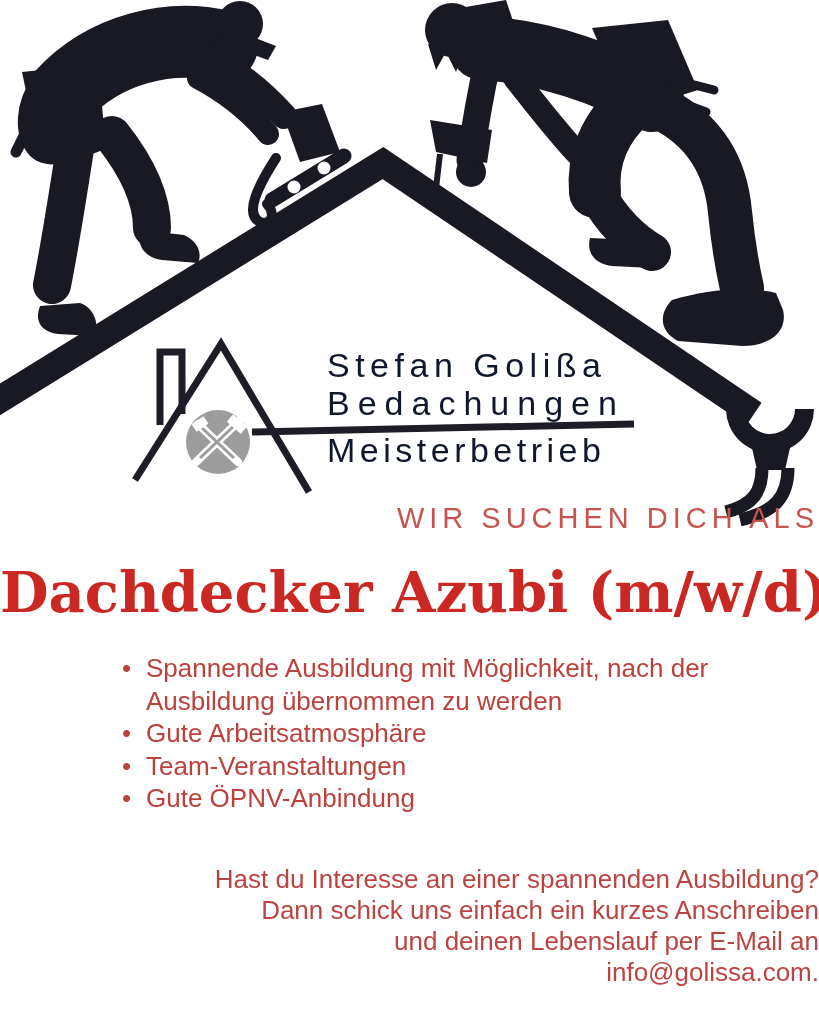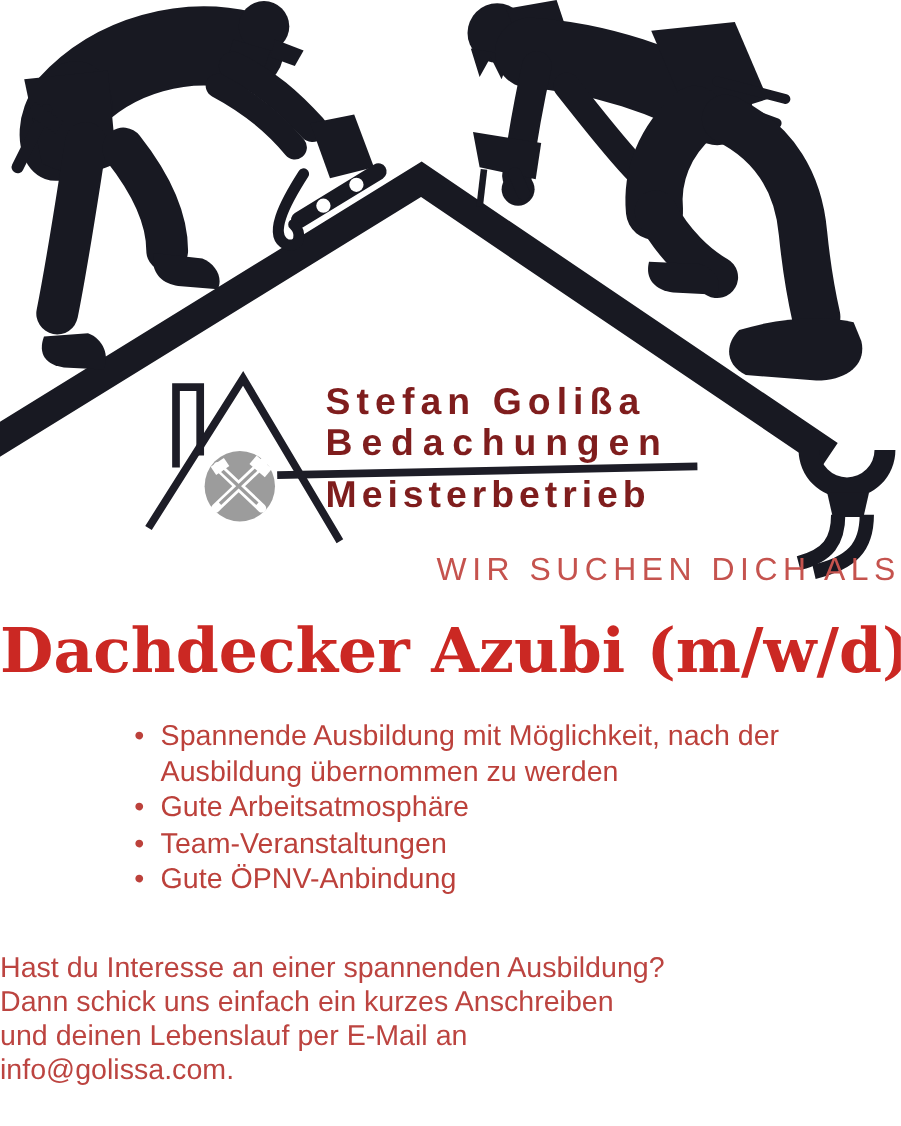--- a/index.html
+++ b/index.html
@@ -6,22 +6,22 @@
   .poster{
     position:relative;
     width:819px;height:1024px;
     background:#ffffff;
     overflow:hidden;
     font-family:"Liberation Sans",sans-serif;
   }
   .illustration{position:absolute;top:0;left:0;}
   
   .logo-line{
-    position:absolute;left:296px;
-    font-weight:bold;color:#7f1d1d;
+    position:absolute;left:327px;
+    font-weight:normal;color:#0f172a;
     font-size:34px;line-height:34px;white-space:nowrap;
   }
   .logo-line1{top:348px;letter-spacing:5.5px;}
   .logo-line2{top:386px;letter-spacing:8px;}
   .logo-line3{top:433px;letter-spacing:4.5px;}
   
   .kicker{
     position:absolute;top:502px;left:0;right:0;
     text-align:right;color:#c5534e;
     font-size:29px;letter-spacing:5px;font-weight:400;white-space:nowrap;
@@ -40,21 +40,21 @@
     color:#bc413b;font-size:26px;line-height:32.5px;
   }
   .benefits li{position:relative;padding-left:24px;}
   .benefits li::before{
     content:"•";position:absolute;left:0;top:0;
     color:#bc413b;
   }
   
   .closing{
     position:absolute;top:864px;left:0;right:0;
-    text-align:left;color:#bc4440;
+    text-align:right;color:#bc4440;
     font-size:26px;line-height:31px;
   }
 </style>
 </head>
 <body>
 
 <div class="poster">
 
   <svg class="illustration" width="819" height="530" viewBox="0 0 819 530">
 

